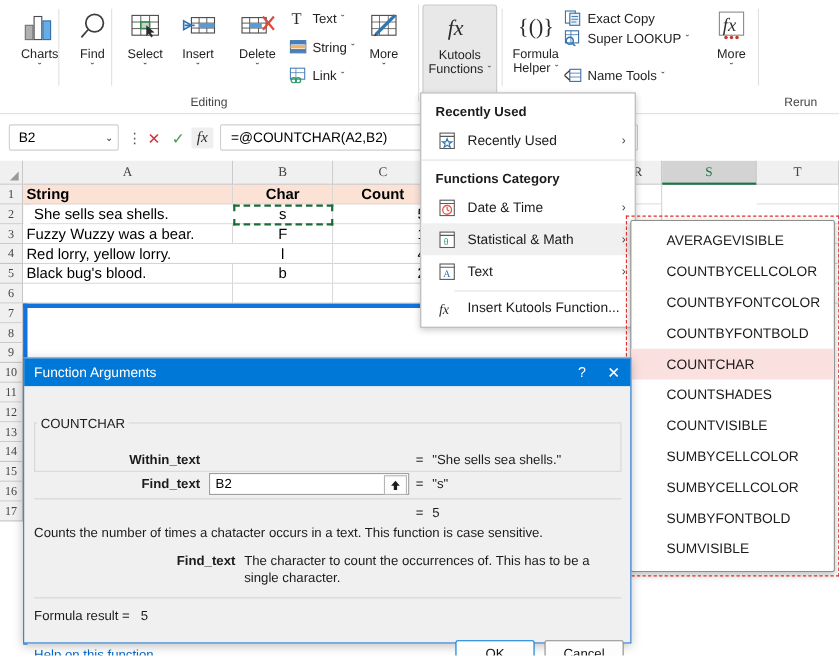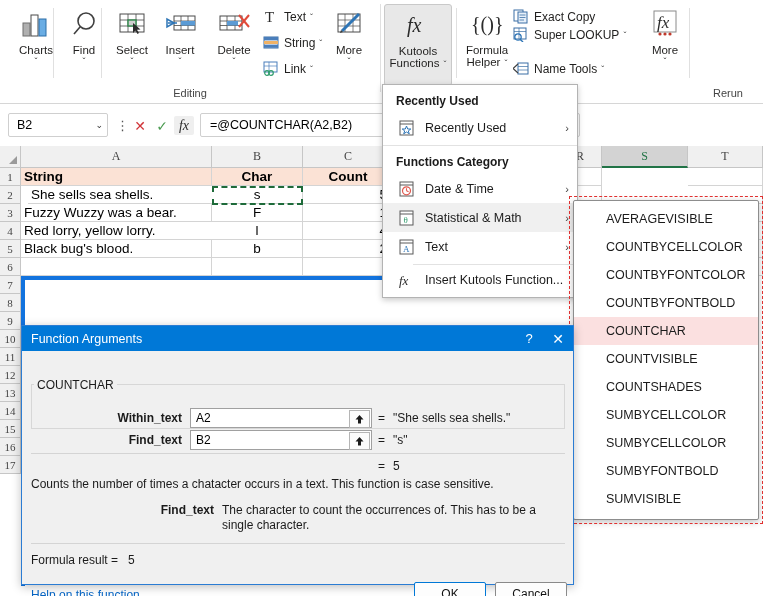--- a/index.html
+++ b/index.html
@@ -532,49 +532,41 @@
       <span>Insert Kutools Function...</span>
     </div>
   </div>
 
   <div class="fnmenu">
     <div class="fn-item">AVERAGEVISIBLE</div>
     <div class="fn-item">COUNTBYCELLCOLOR</div>
     <div class="fn-item">COUNTBYFONTCOLOR</div>
     <div class="fn-item">COUNTBYFONTBOLD</div>
     <div class="fn-item hl">COUNTCHAR</div>
+    <div class="fn-item">COUNTSHADES</div>
     <div class="fn-item">COUNTVISIBLE</div>
-    <div class="fn-item">COUNTSHADES</div>
     <div class="fn-item">SUMBYCELLCOLOR</div>
     <div class="fn-item">SUMBYCELLCOLOR</div>
     <div class="fn-item">SUMBYFONTBOLD</div>
     <div class="fn-item">SUMVISIBLE</div>
   </div>
 
   <div class="dashbox" style="left:569px; top:196px; width:194px; height:328px;"></div>
 
   <div class="dlg">
     <div class="dlg-title">
       <span>Function Arguments</span>
       <span class="t-help">?</span>
       <span class="t-close">✕</span>
     </div>
     <div class="dlg-body">
       <div class="fieldset-box"></div>
       <div class="fieldset-lbl">COUNTCHAR</div>
 
       <div class="arg-lbl" style="left:60px; top:60px; width:100px;">Within_text</div>
-      <div class="arg-inp" style="left:168px; top:57px; width:182px;">
-        <span>A2</span>
-        <span class="arg-spin">
-          <svg width="11" height="11" viewBox="0 0 11 11">
-              <path d="M5.5 1 L9.5 5.5 L7 5.5 L7 9.5 L4 9.5 L4 5.5 L1.5 5.5 Z" fill="#1b1b1b"></path>
-            </svg>
-        </span>
-      </div>
       <div class="arg-eq" style="left:356px; top:60px;">=</div>
       <div class="arg-val" style="left:371px; top:60px;">"She sells sea shells."</div>
 
       <div class="arg-lbl" style="left:60px; top:82px; width:100px;">Find_text</div>
       <div class="arg-inp" style="left:168px; top:79px; width:182px;">
         <span>B2</span>
         <span class="arg-spin">
           <svg width="11" height="11" viewBox="0 0 11 11">
               <path d="M5.5 1 L9.5 5.5 L7 5.5 L7 9.5 L4 9.5 L4 5.5 L1.5 5.5 Z" fill="#1b1b1b"></path>
             </svg>

